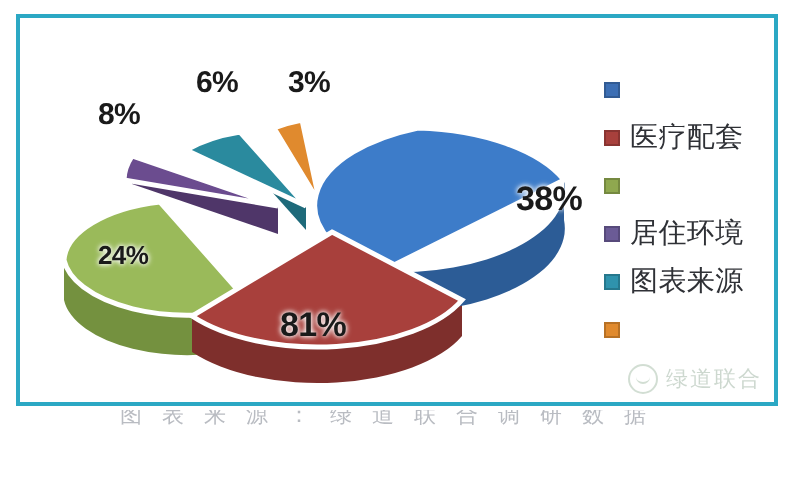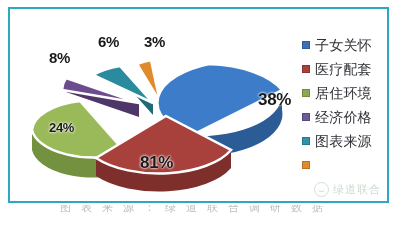--- a/index.html
+++ b/index.html
@@ -193,36 +193,34 @@
       <div class="dlabel dlabel-24">24%</div>
       <div class="dlabel dlabel-8">8%</div>
       <div class="dlabel dlabel-6">6%</div>
       <div class="dlabel dlabel-3">3%</div>
     </div>
 
     <div class="legend">
 
       <div class="legend-item">
         <span class="legend-swatch" style="background:#3d6fb4"></span>
-        <span class="legend-label">子女关怀</span>
       </div>
 
       <div class="legend-item">
         <span class="legend-swatch" style="background:#a8403c"></span>
         <span class="legend-label">医疗配套</span>
       </div>
 
       <div class="legend-item">
         <span class="legend-swatch" style="background:#8fa84f"></span>
+      </div>
+
+      <div class="legend-item">
+        <span class="legend-swatch" style="background:#6b5b96"></span>
         <span class="legend-label">居住环境</span>
-      </div>
-
-      <div class="legend-item">
-        <span class="legend-swatch" style="background:#6b5b96"></span>
-        <span class="legend-label">经济价格</span>
       </div>
 
       <div class="legend-item">
         <span class="legend-swatch" style="background:#2f93ad"></span>
         <span class="legend-label">图表来源</span>
       </div>
 
       <div class="legend-item">
         <span class="legend-swatch" style="background:#e08a2e"></span>
       </div>

